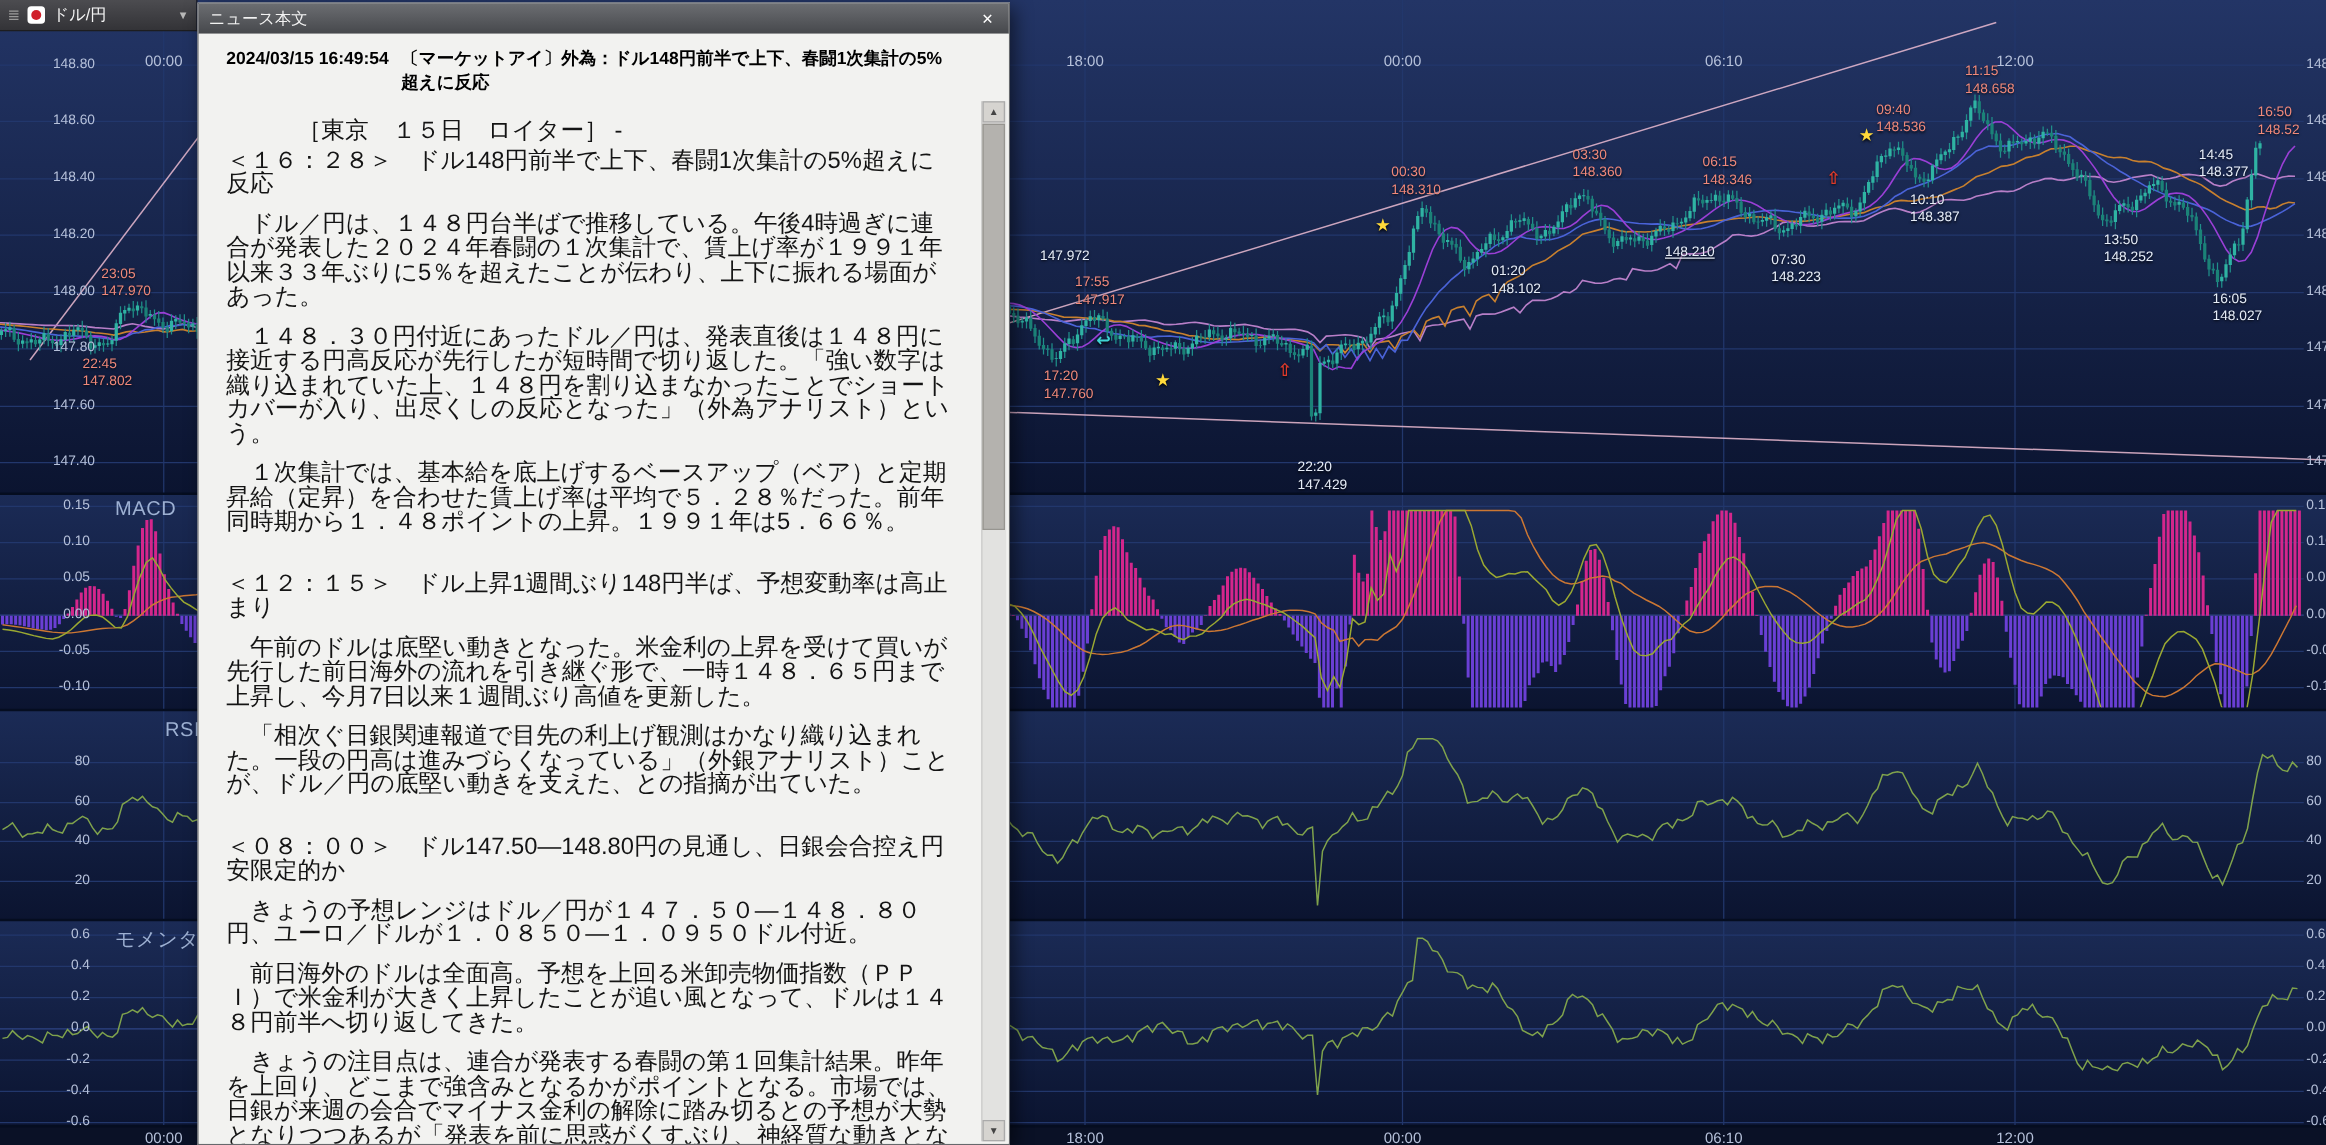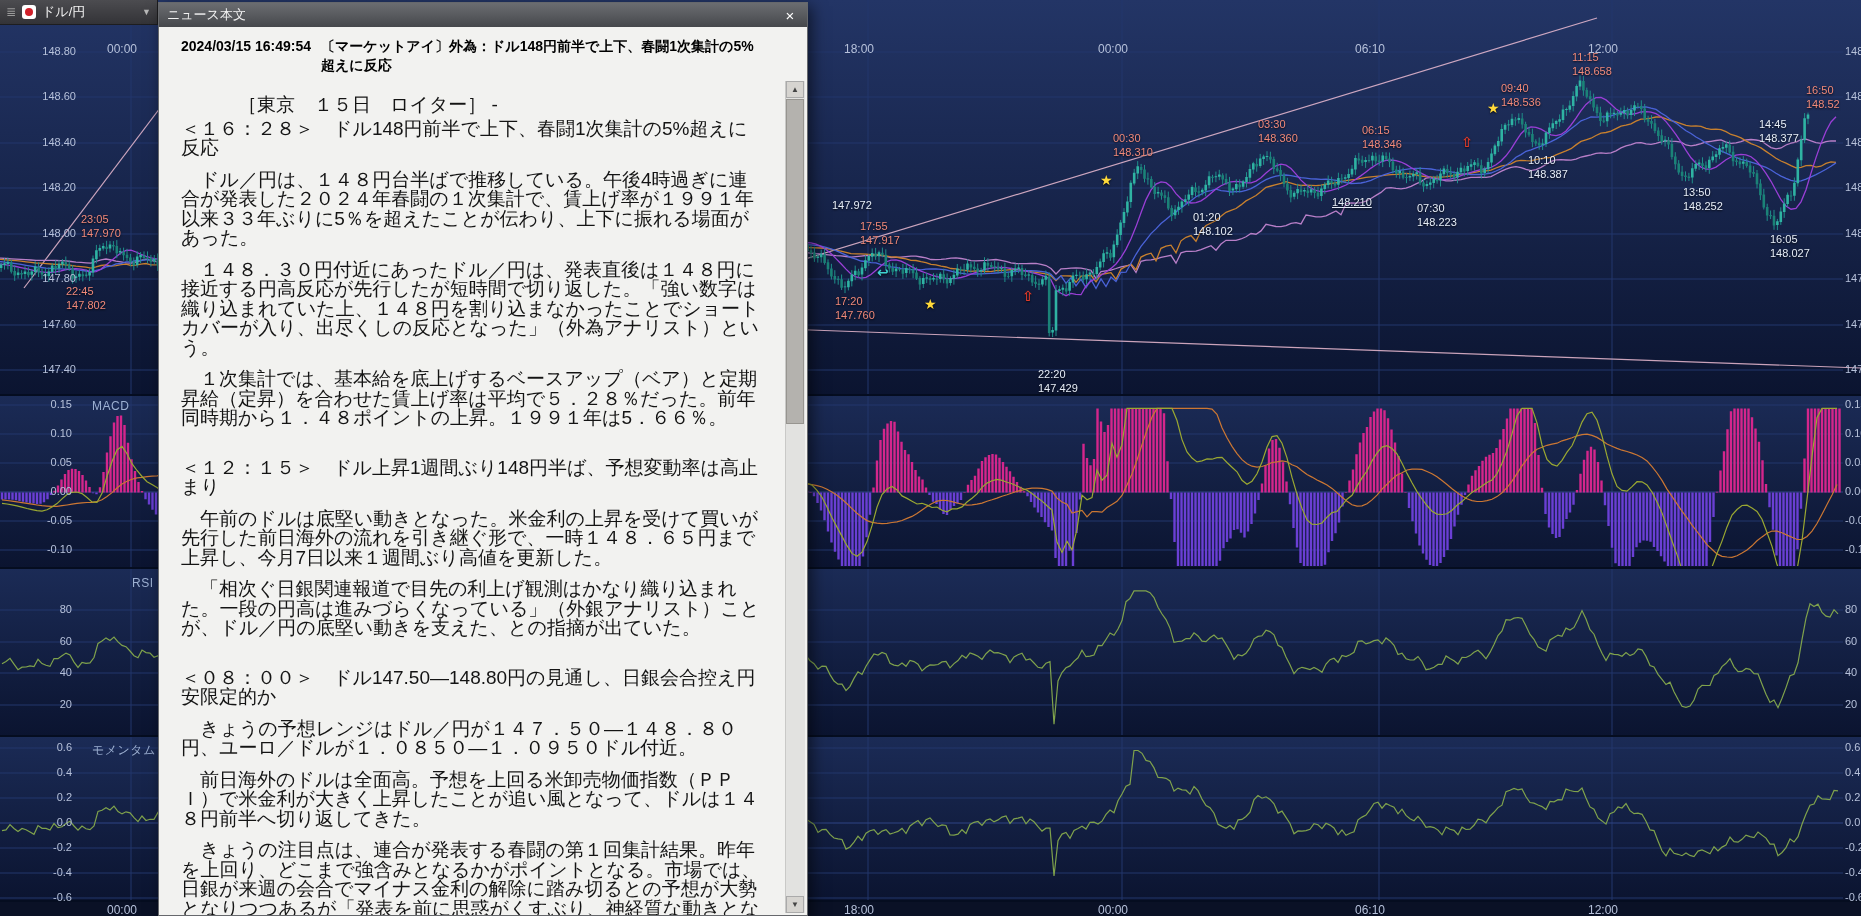--- a/index.html
+++ b/index.html
@@ -2,22 +2,22 @@
 <html><head>
 <meta charset="utf-8">
 <style>
   html,body{margin:0;padding:0;background:#06102a;}
   #root{position:relative;width:1861px;height:916px;overflow:hidden;
         font-family:"Liberation Sans","DejaVu Sans",sans-serif;background:#0b1430;}
   #chart-svg{position:absolute;left:0;top:0;}
   #chart-labels{position:absolute;left:0;top:0;width:1861px;height:916px;pointer-events:none;}
   .axis-label{position:absolute;width:70px;text-align:right;font-size:11px;color:#b6c1da;}
   .axis-label.right{text-align:left;width:60px;}
-  .time-label{position:absolute;width:48px;font-size:12px;color:#b6c1da;}
-  .panel-label{position:absolute;font-size:12px;color:#9db0d2;letter-spacing:.5px;text-align:center;}
+  .time-label{position:absolute;width:48px;text-align:center;font-size:12px;color:#b6c1da;}
+  .panel-label{position:absolute;font-size:16px;color:#9db0d2;letter-spacing:.5px;text-align:center;}
   .annot{position:absolute;font-size:11px;line-height:14px;white-space:nowrap;text-shadow:0 1px 2px rgba(0,0,0,.8);}
   .annot.hi{color:#f0897a;}
   .annot.lo{color:#e6edf8;}
   .marker{position:absolute;text-shadow:0 1px 2px rgba(0,0,0,.8);}
   .marker.star{color:#ffd93a;font-size:14px;}
   .marker.red{color:#e03a2a;font-size:14px;font-weight:bold;}
   .marker.cyan{color:#3fd3d3;font-size:14px;font-weight:bold;}
 
   
   #instrument-bar{position:absolute;left:0;top:0;width:158px;height:25px;

